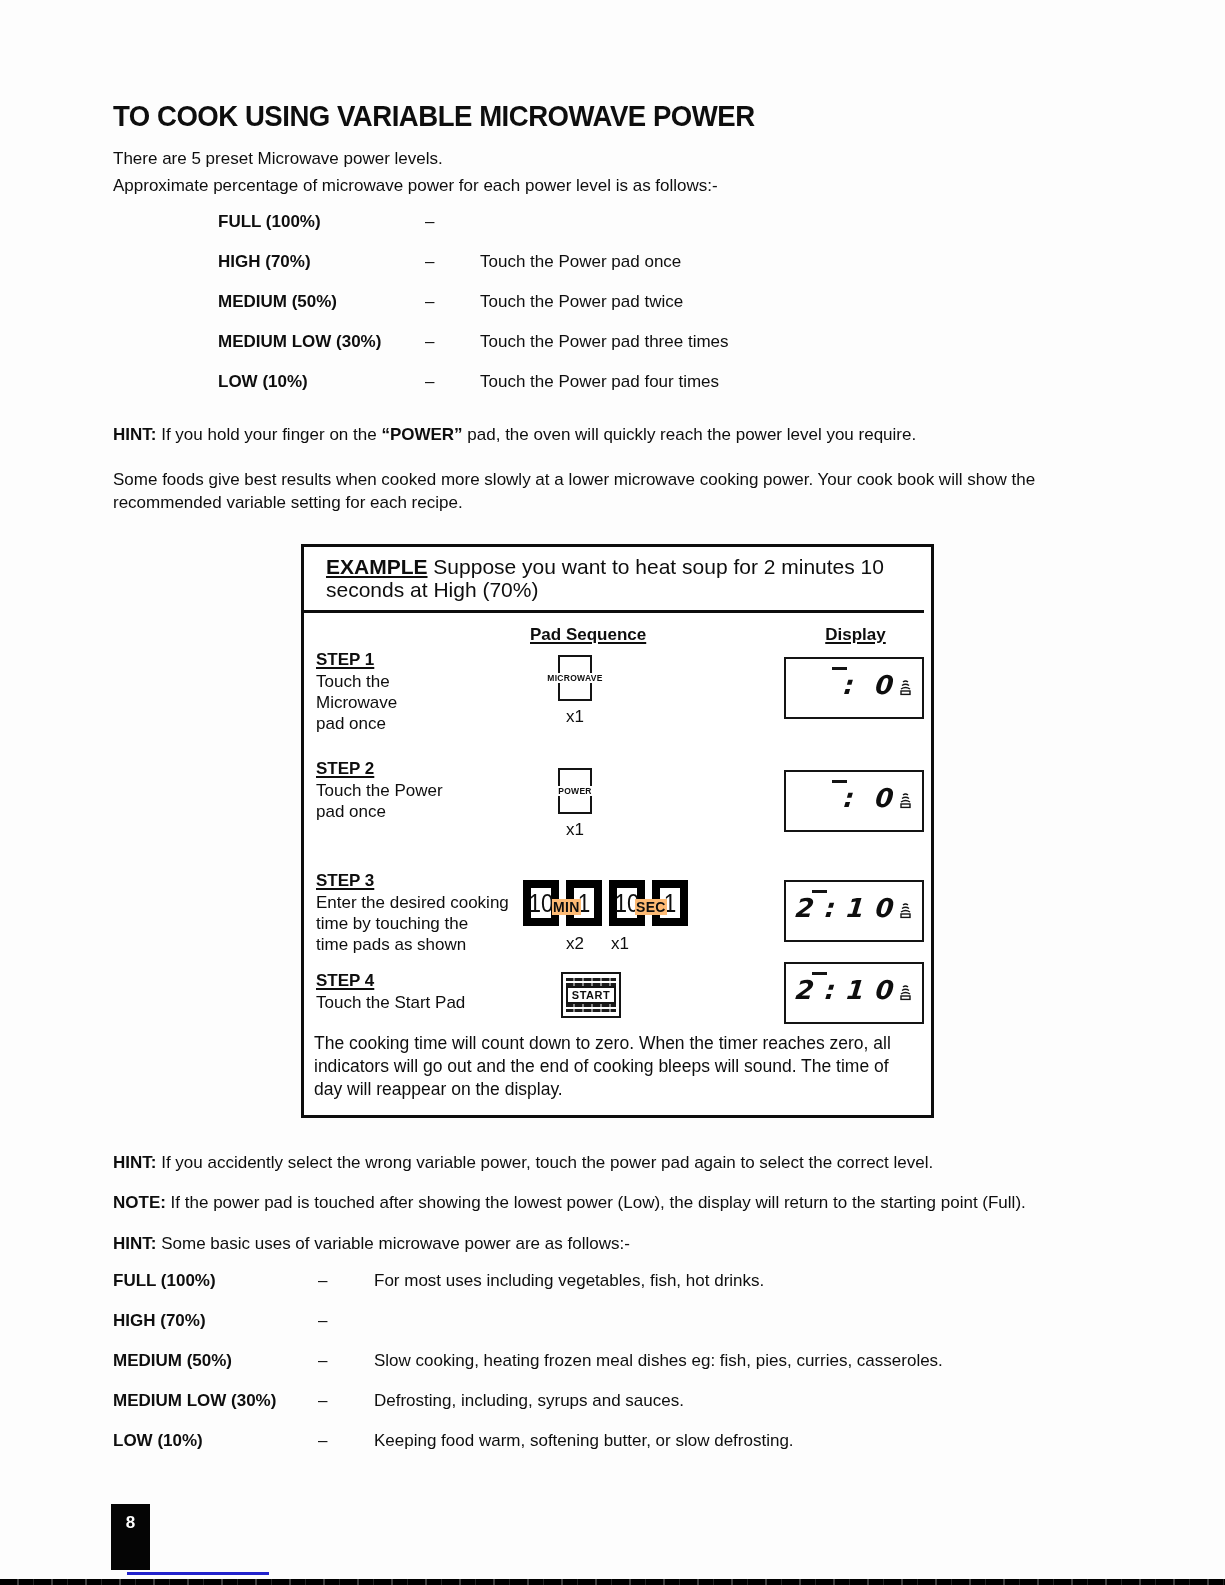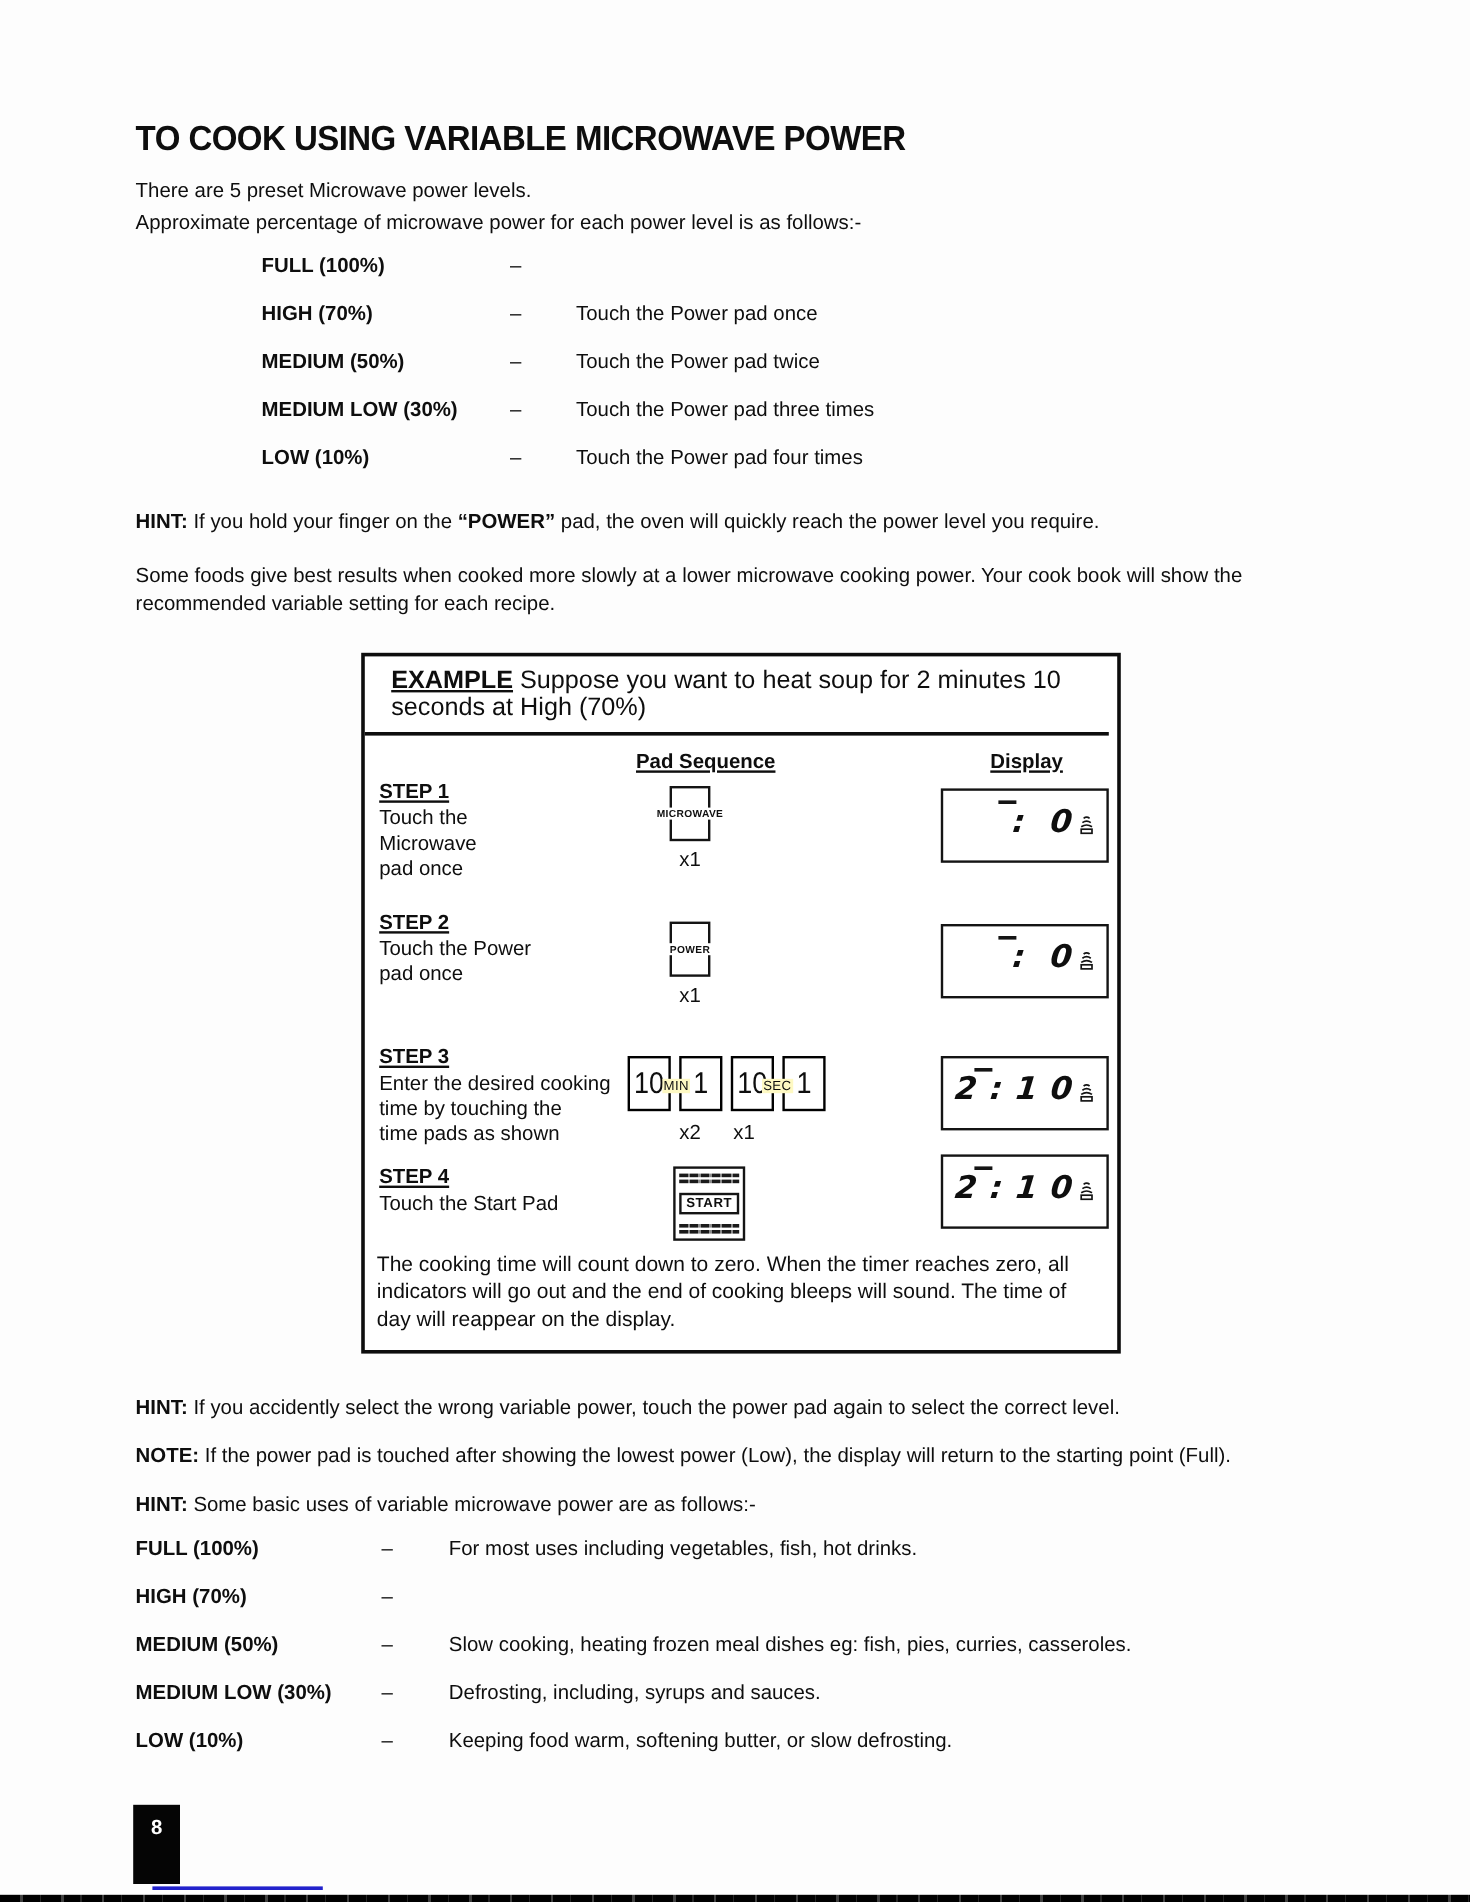--- a/index.html
+++ b/index.html
@@ -59,31 +59,31 @@
   .padwrap { width:34px; text-align:center; margin-left:42px; }
   .pt1 { margin-top:6px; } .pt2 { margin-top:10px; }
   .pad { width:34px; height:46px; border:2px solid #141414; position:relative; background:#fff; }
   .plabel { position:absolute; top:50%; left:50%; transform:translate(-50%,-50%);
             font-size:8.5px; font-weight:700; letter-spacing:0.3px; background:#fff;
             padding:0 1px; white-space:nowrap; }
   .pcount { margin-top:6px; font-size:17px; white-space:nowrap; }
 
   
   .tpads { position:relative; width:165px; margin-left:7px; margin-top:10px; display:flex; gap:7px; }
-  .tpad { width:36px; height:46px; border:2px solid #000000; background:#fff;
-          display:flex; align-items:center; justify-content:center;
+  .tpad { width:36px; height:46px; border:8px solid #000000; background:#fff;
+          display:flex; align-items:flex-end; justify-content:center;
           font-size:25px; transform-origin:center; }
   .tpad span { display:inline-block; transform:scaleX(0.9); }
-  .straddle { position:absolute; top:19px; font-size:11px; font-weight:400; background:#fef9c3; padding:0 1px; letter-spacing:0.3px; }
+  .straddle { position:absolute; top:19px; font-size:14px; font-weight:700; background:#fdba74; padding:0 1px; letter-spacing:0.3px; }
   .st-min { left:29px; } .st-sec { left:112px; }
   .tcounts { position:relative; height:24px; margin-top:8px; font-size:17px; }
   .tc1 { position:absolute; left:50px; } .tc2 { position:absolute; left:95px; }
 
   
-  .startpad { width:60px; height:62px; border:2px solid #141414; margin-left:45px; margin-top:2px;
+  .startpad { width:60px; height:46px; border:2px solid #141414; margin-left:45px; margin-top:2px;
               display:flex; flex-direction:column; justify-content:space-between; padding:4px 3px; background:#fff; }
   .stripe { height:3px; background:repeating-linear-gradient(90deg,#1a1a1a 0 7px,#8a8a8a 7px 9px); }
   .stripe + .stripe { margin-top:2px; }
   .slabel { border:2px solid #141414; font-size:11px; font-weight:700; text-align:center;
             padding:1px 0; letter-spacing:0.5px; }
 
   
   .dbox { width:140px; height:62px; border:2.5px solid #141414; position:relative; background:#fff; }
   .dt1 { margin-top:8px; } .dt2 { margin-top:12px; } .dt3 { margin-top:10px; } .dt4 { margin-top:-8px; }
   .ob { position:absolute; height:3px; width:15px; background:#141414; top:8px; }

